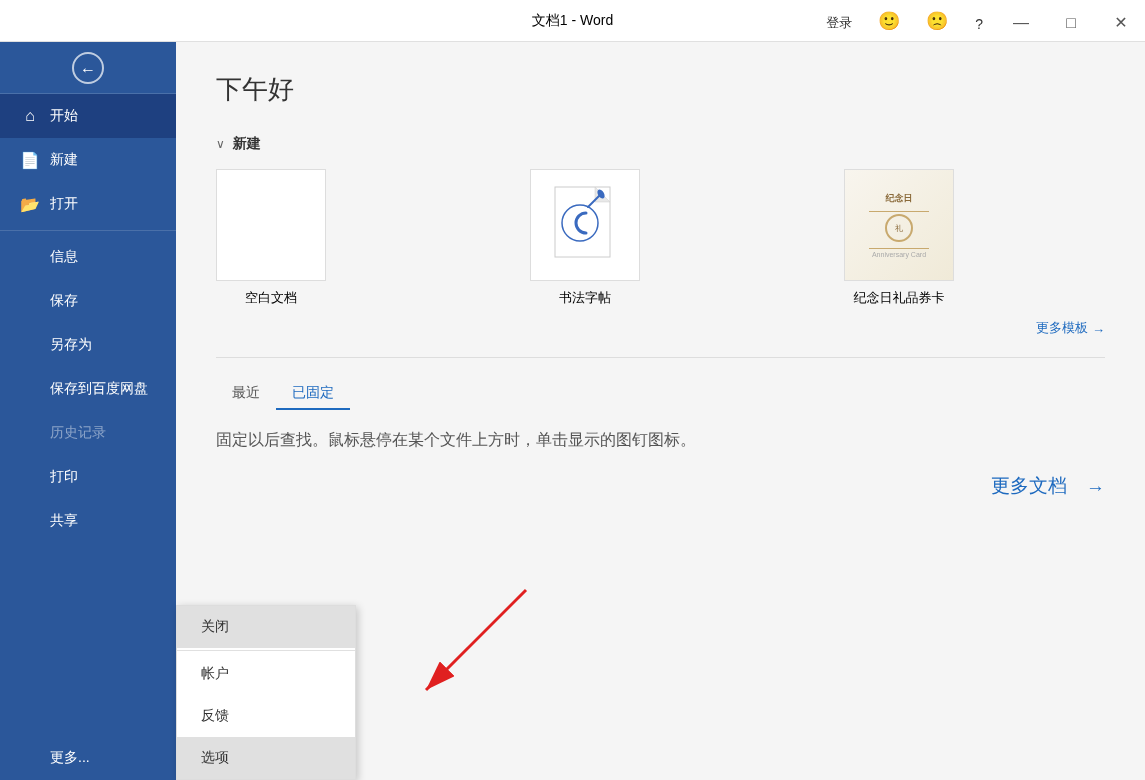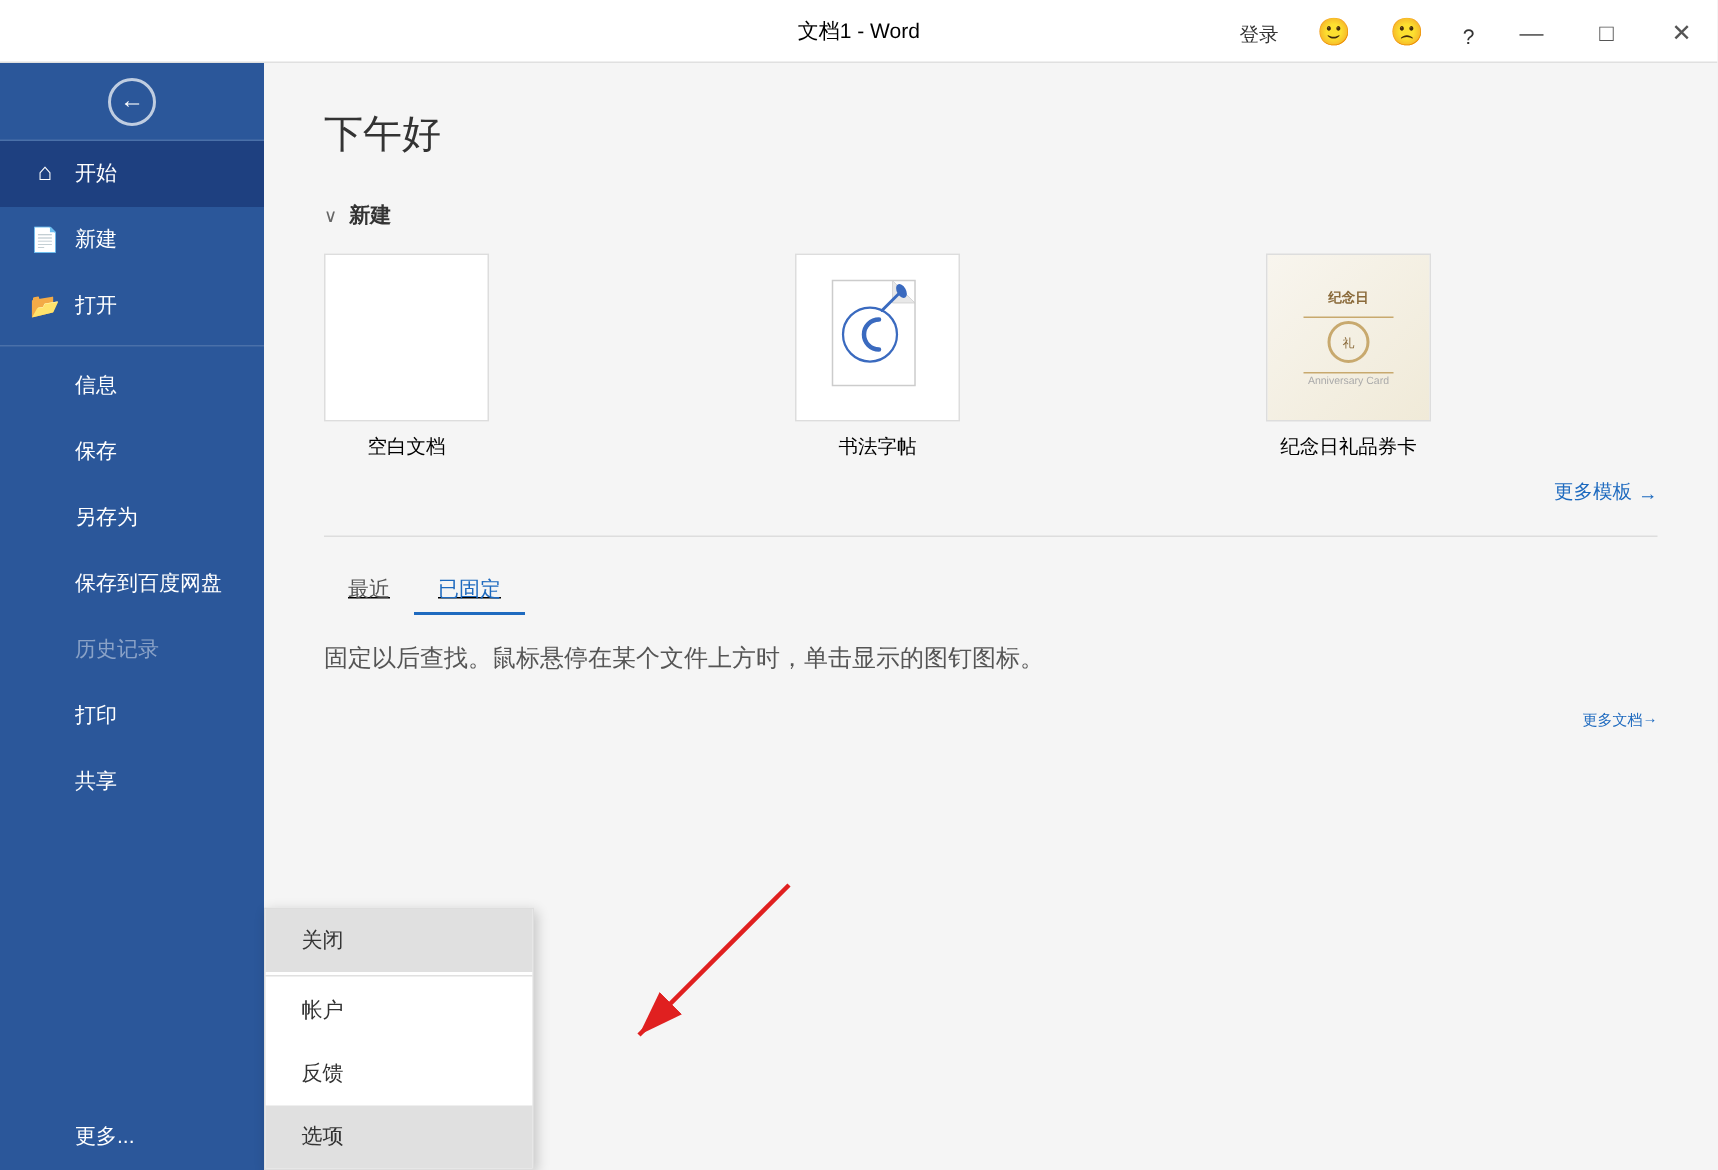--- a/index.html
+++ b/index.html
@@ -227,21 +227,20 @@
       background: #ddd;
       margin-bottom: 20px;
     }
 
     
     .tabs-row {
       display: flex;
       gap: 0;
       margin-bottom: 16px;
       border-bottom: 1px solid transparent;
-      text-decoration: underline;
     }
     .tab {
       padding: 6px 16px;
       font-size: 14px;
       cursor: pointer;
       color: #555;
       border-bottom: 2px solid transparent;
     }
     .tab.active {
       color: #1e6abf;
@@ -253,23 +252,23 @@
       font-size: 16px;
       color: #555;
       margin-bottom: 20px;
       line-height: 1.6;
     }
 
     .more-docs {
       display: flex;
       justify-content: flex-end;
       align-items: center;
-      gap: 0;
+      gap: 19px;
       color: #1e6abf;
-      font-size: 10px;
+      font-size: 19px;
       cursor: pointer;
     }
 
     
     .calligraphy-svg {
       width: 70px;
       height: 80px;
     }
 
     

